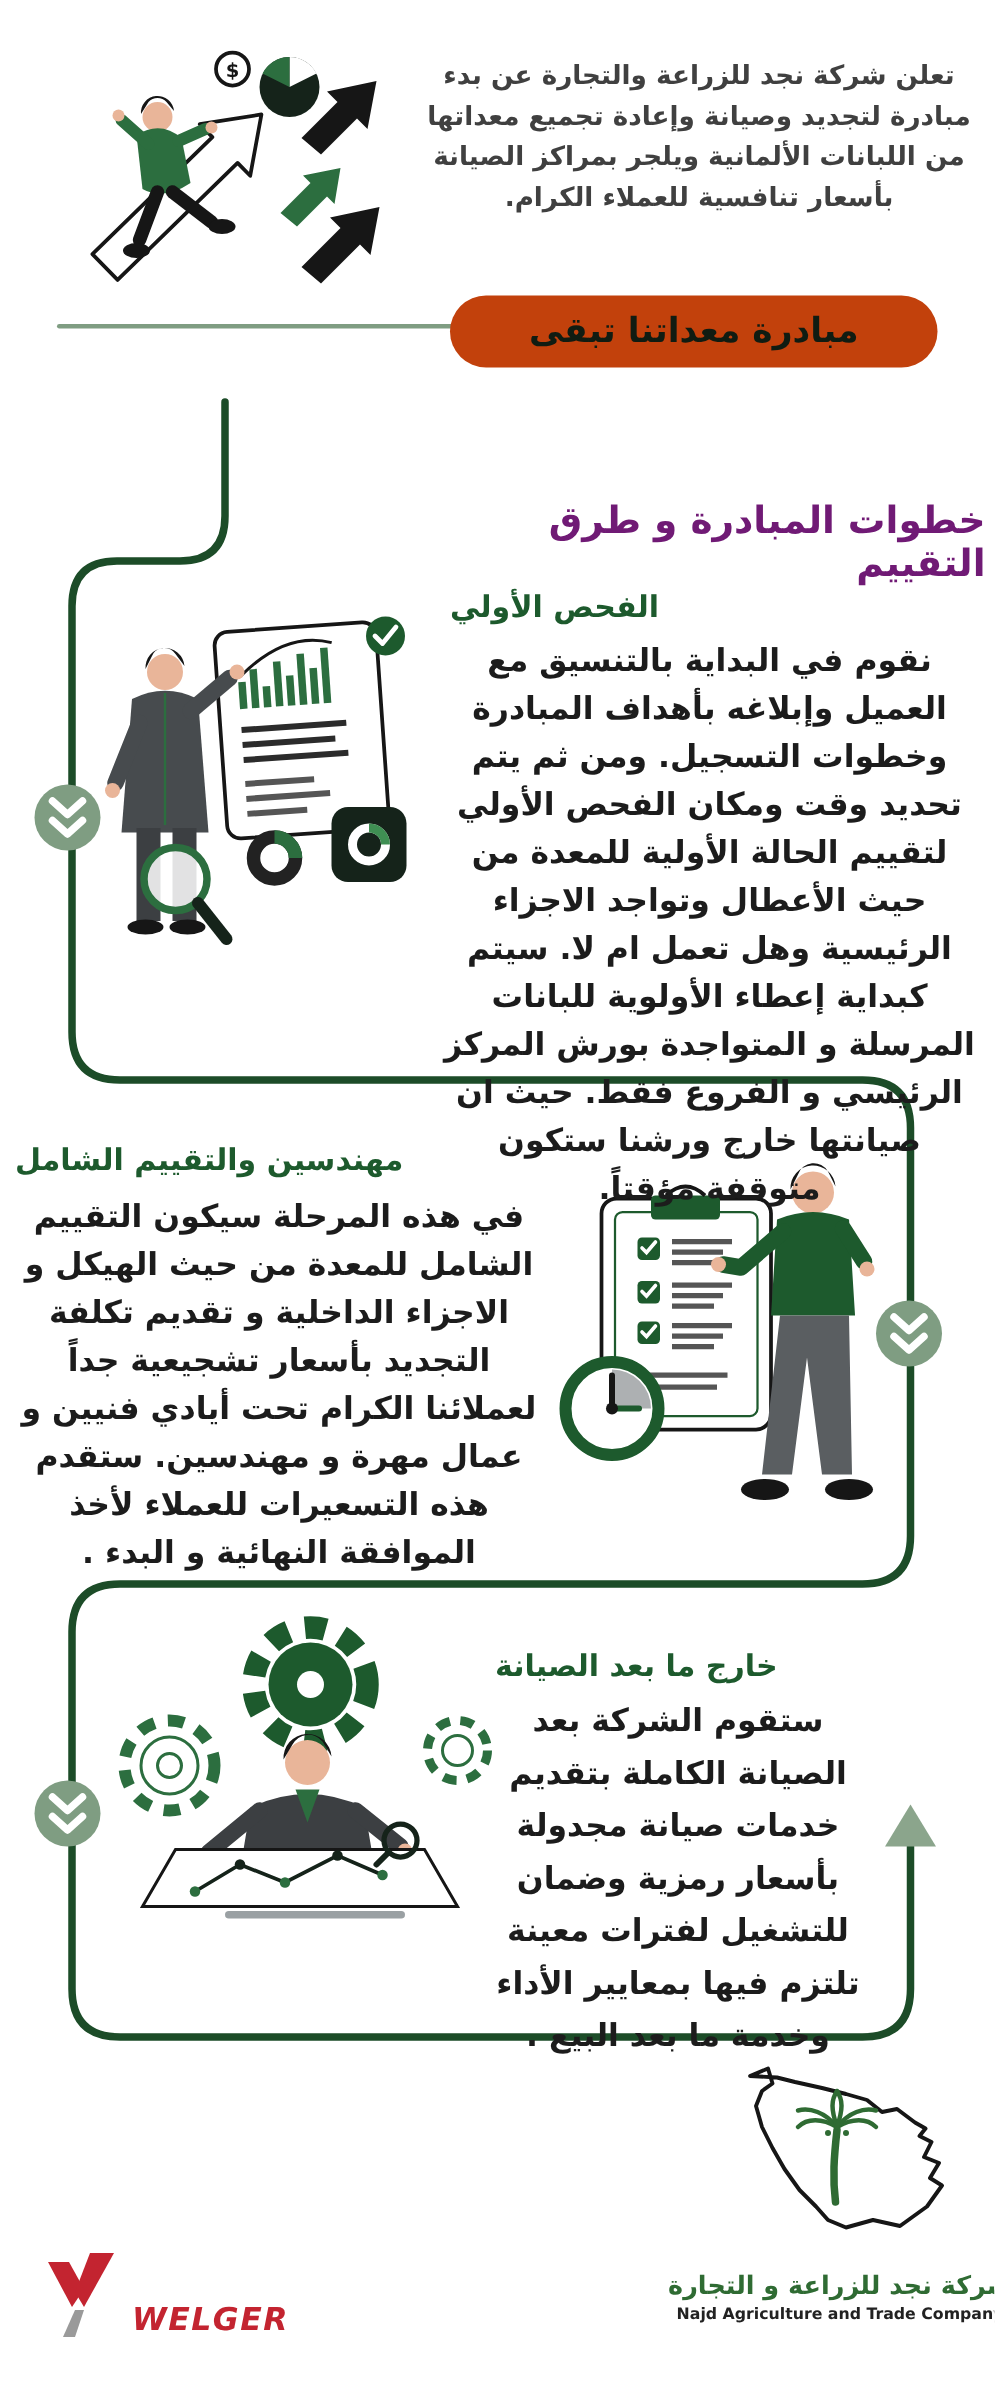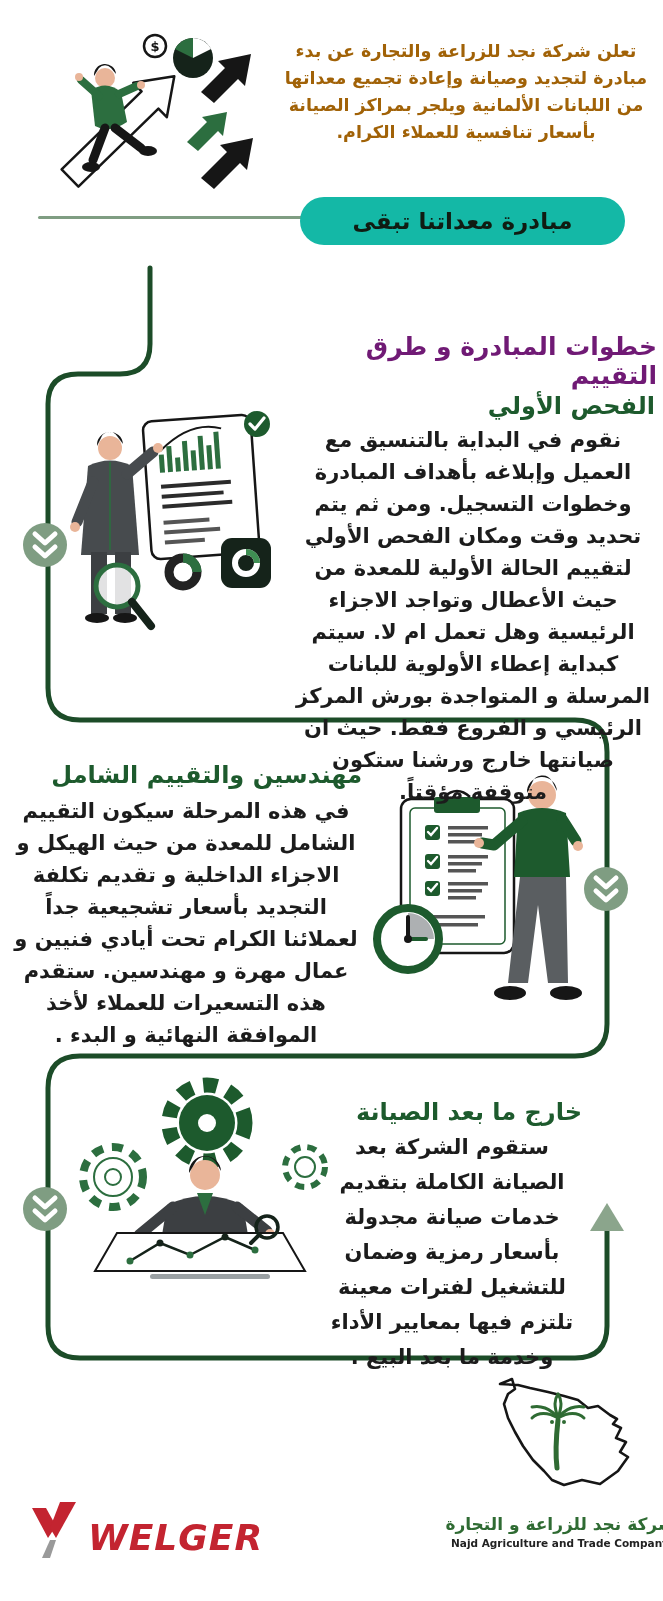--- a/index.html
+++ b/index.html
@@ -5,45 +5,45 @@
   html,body{margin:0;padding:0;background:#ffffff;}
   #canvas{
     position:relative;width:663px;height:1601px;background:#ffffff;overflow:hidden;
     font-family:"DejaVu Sans",sans-serif;
   }
   .abs{position:absolute;}
   svg{display:block;}
   
   .intro{
     left:278px;top:38px;width:376px;height:140px;
-    font-size:17.5px;font-weight:bold;color:#a16207;line-height:27px;
+    font-size:17.5px;font-weight:bold;color:#404040;line-height:27px;
     text-align:center;direction:rtl;z-index:3;
   }
   .divider{left:38px;top:216px;width:266px;height:3px;background:#7f9d82;border-radius:2px;z-index:2;}
   .pill{
-    left:300px;top:197px;width:325px;height:48px;background:#14b8a6;border-radius:24px;
+    left:300px;top:197px;width:325px;height:48px;background:#c2410c;border-radius:24px;
     display:flex;align-items:center;justify-content:center;z-index:3;
   }
   .pill span{font-size:23px;font-weight:bold;color:#101c12;direction:rtl;}
   .main-heading{
     left:280px;top:332px;width:377px;font-size:25px;font-weight:bold;color:#701a75;
     text-align:right;direction:rtl;z-index:3;
   }
-  .sec-title{font-size:24px;font-weight:bold;color:#1d5a2d;text-align:right;direction:rtl;z-index:3;}
+  .sec-title{font-size:20px;font-weight:bold;color:#1d5a2d;text-align:left;direction:rtl;z-index:3;}
   .sec-body{font-size:21px;font-weight:bold;color:#1c1c1c;line-height:32px;text-align:center;direction:rtl;z-index:3;}
   .t1{left:300px;top:392px;width:355px;}
   .b1{left:292px;top:424px;width:362px;line-height:32px;}
   .t2{left:10px;top:761px;width:352px;}
   .b2{left:6px;top:795px;width:360px;}
   .t3{left:330px;top:1098px;width:252px;}
   .b3{left:322px;top:1130px;width:260px;line-height:35px;}
   
   .welger{left:30px;top:1500px;display:flex;align-items:flex-end;z-index:3;}
   .welger-text{
-    font-size:36px;font-weight:bold;font-style:italic;color:#c32430;
+    font-size:21px;font-weight:bold;font-style:italic;color:#c32430;
     letter-spacing:1px;margin-left:6px;margin-bottom:2px;
   }
   .najd{left:462px;top:1372px;width:196px;display:flex;flex-direction:column;align-items:center;z-index:3;}
   .najd-ar{font-size:17px;font-weight:bold;color:#2f6b33;direction:rtl;margin-top:4px;white-space:nowrap;}
   .najd-en{font-size:10.5px;font-weight:bold;color:#222222;margin-top:3px;white-space:nowrap;}
   .layer{left:0;top:0;z-index:1;pointer-events:none;}
   .illus{z-index:2;}
 </style>
 </head>
 <body>

